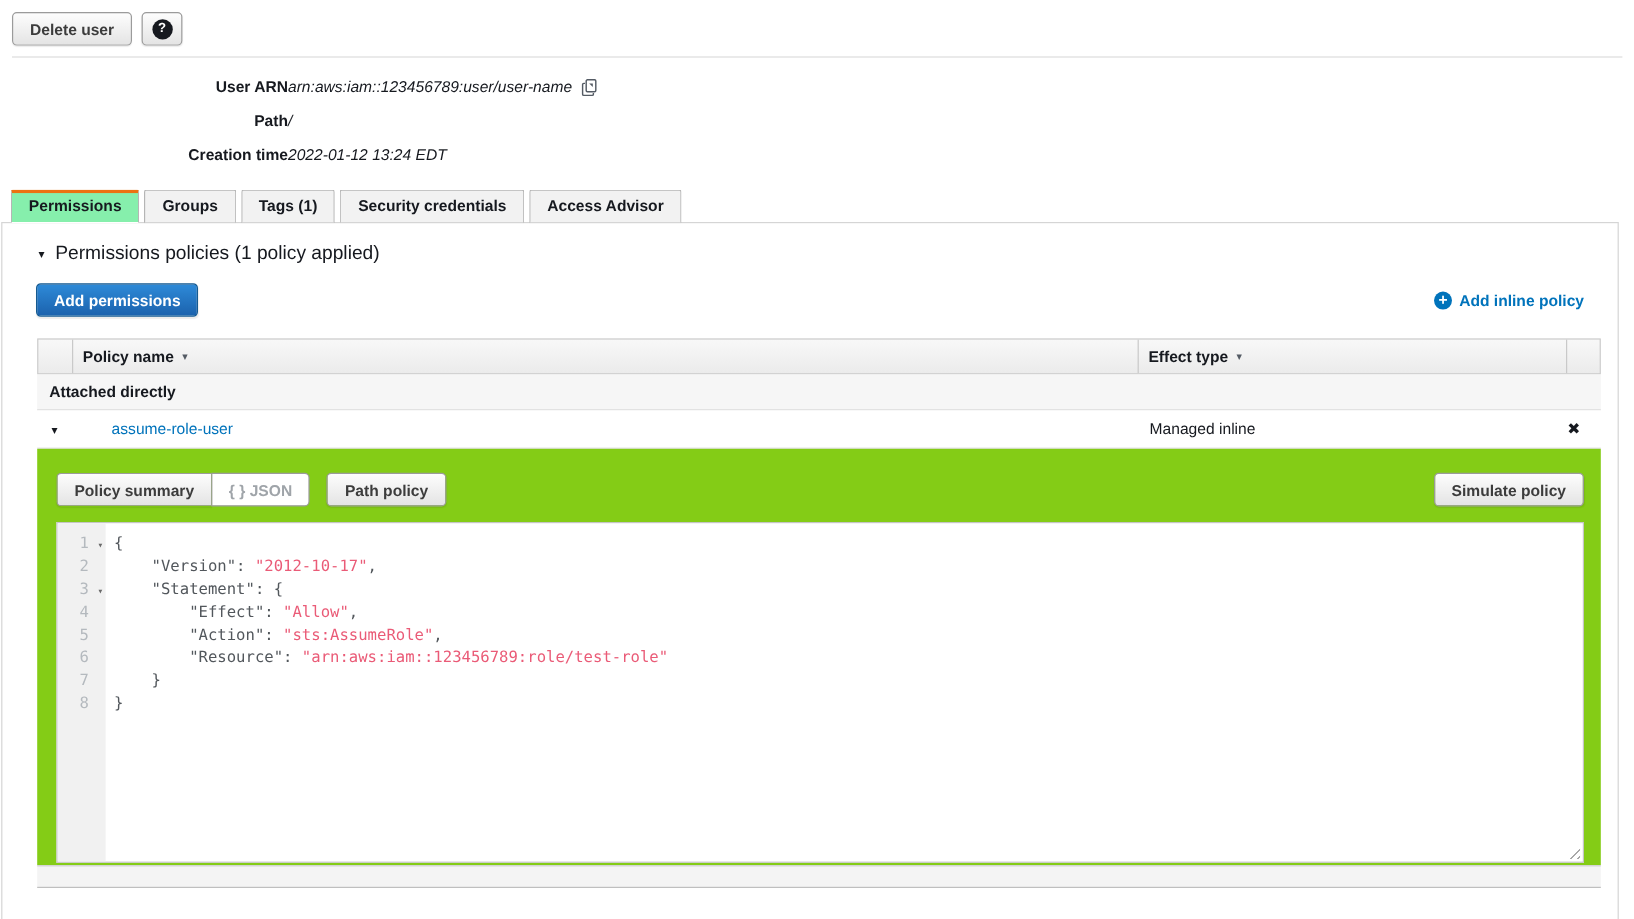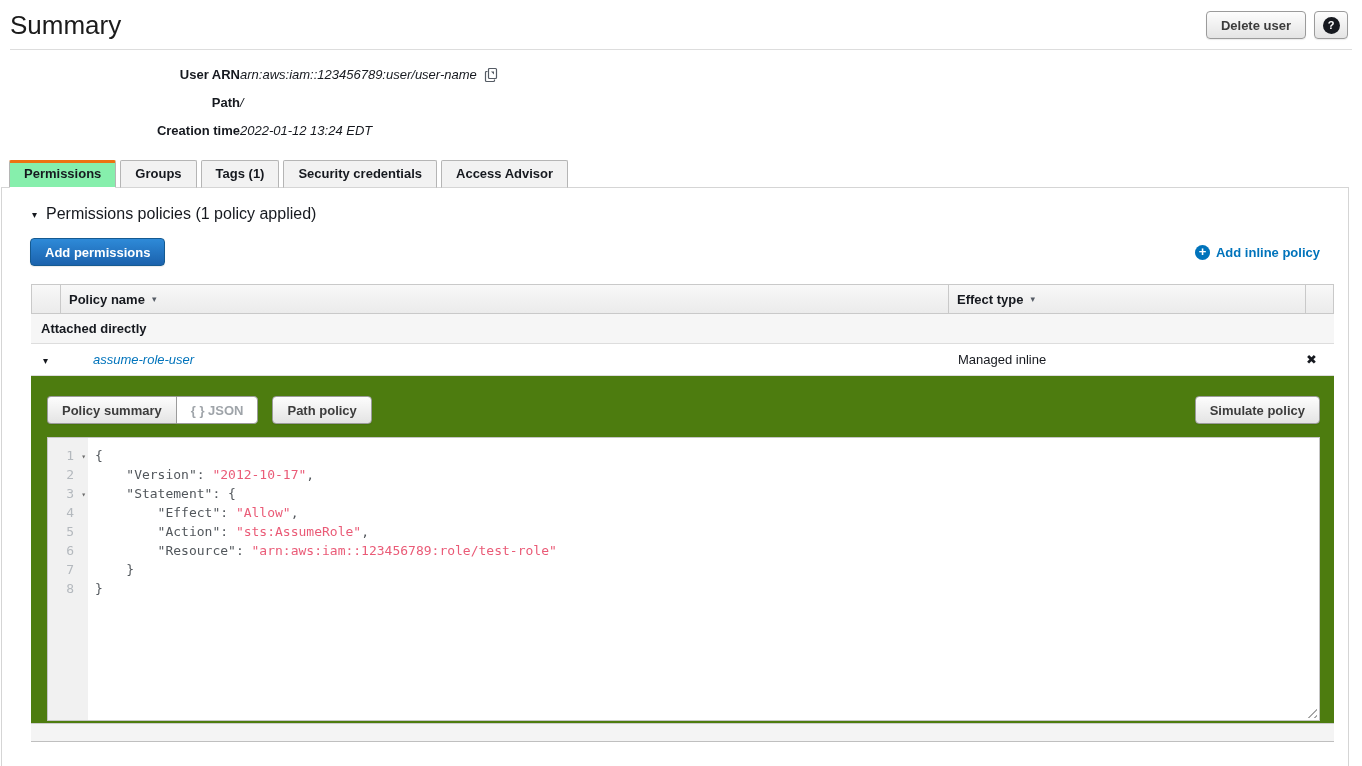--- a/index.html
+++ b/index.html
@@ -76,28 +76,28 @@
   .th-type { width:357px; border-left:1px solid #c9c9c9; padding-left:8px; gap:7px; }
   .th-x { width:28px; border-left:1px solid #c9c9c9; }
   .sort-arrow { font-size:9px; color:#545b64; }
 
   .group-row {
     height:30px; line-height:30px; background:#f6f6f6; border-bottom:1px solid #ddd;
     font-weight:bold; padding-left:10px;
   }
   .data-row { display:flex; align-items:center; height:32px; border-bottom:1px solid #ddd; background:#fff; }
   .row-expand { width:29px; text-align:center; cursor:pointer; }
-  .row-name { flex:1; padding-left:33px;font-style:italic; }
+  .row-name { flex:1; padding-left:33px; }
   .row-name a { color:#0073bb; text-decoration:none; cursor:pointer; }
   .row-type { width:357px; padding-left:9px; }
   .row-x { width:28px; text-align:left; }
   .x-icon { font-size:13px; font-weight:bold; color:#16191f; cursor:pointer; }
 
   
-  .expanded { padding:20px 14px 2px 16px; background:#4d7c0f; }
+  .expanded { padding:20px 14px 2px 16px; background:#84cc16; }
   .view-buttons { display:flex; align-items:center; height:28px; }
   .seg { border-radius:0; }
   .seg-first { border-radius:4px 0 0 4px; border-right:none; }
   .seg-last { border-radius:0 4px 4px 0; }
   .btn-json-active { background:#fff; color:#9fa4a9; box-shadow:none; }
   .gap14 { width:14px; }
 
   .editor {
     margin-top:13px; height:284px; border:1px solid #c5c5c5; background:#fff;
     display:flex; position:relative; overflow:hidden;
@@ -115,21 +115,20 @@
     background:repeating-linear-gradient(135deg,#a8a8a8 0 1px,transparent 1px 4px);
     clip-path:polygon(100% 0,100% 100%,0 100%);
   }
 
   .table-footer { height:19px; background:#f4f4f4; border-top:1px solid #ccc; border-bottom:1px solid #bfbfbf; }
 </style>
 </head>
 <body>
 
 <div class="page-header">
-  <div class="page-title">Summary</div>
   <div class="hdr-actions">
     <button class="btn">Delete user</button>
     <button class="btn btn-help">
       <span class="help-circle">?</span>
     </button>
   </div>
 </div>
 <div class="hdr-divider"></div>
 
 <div class="details">

